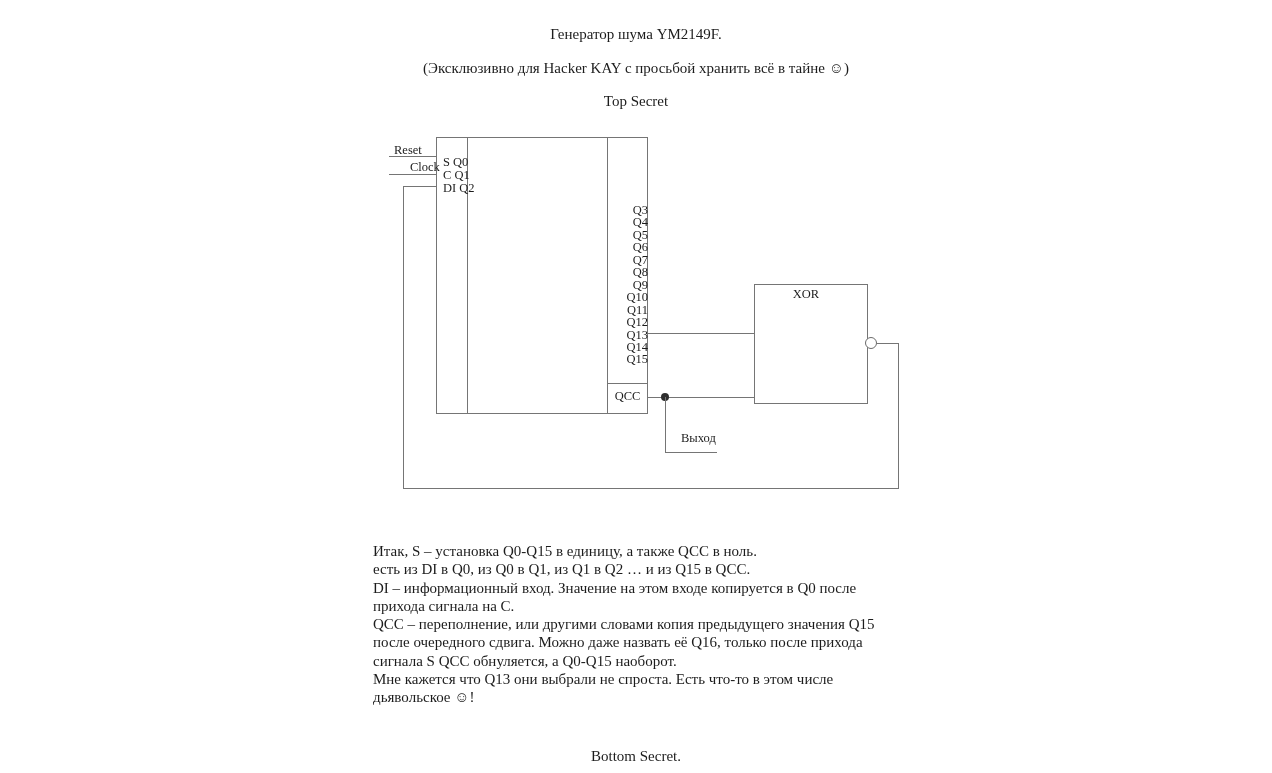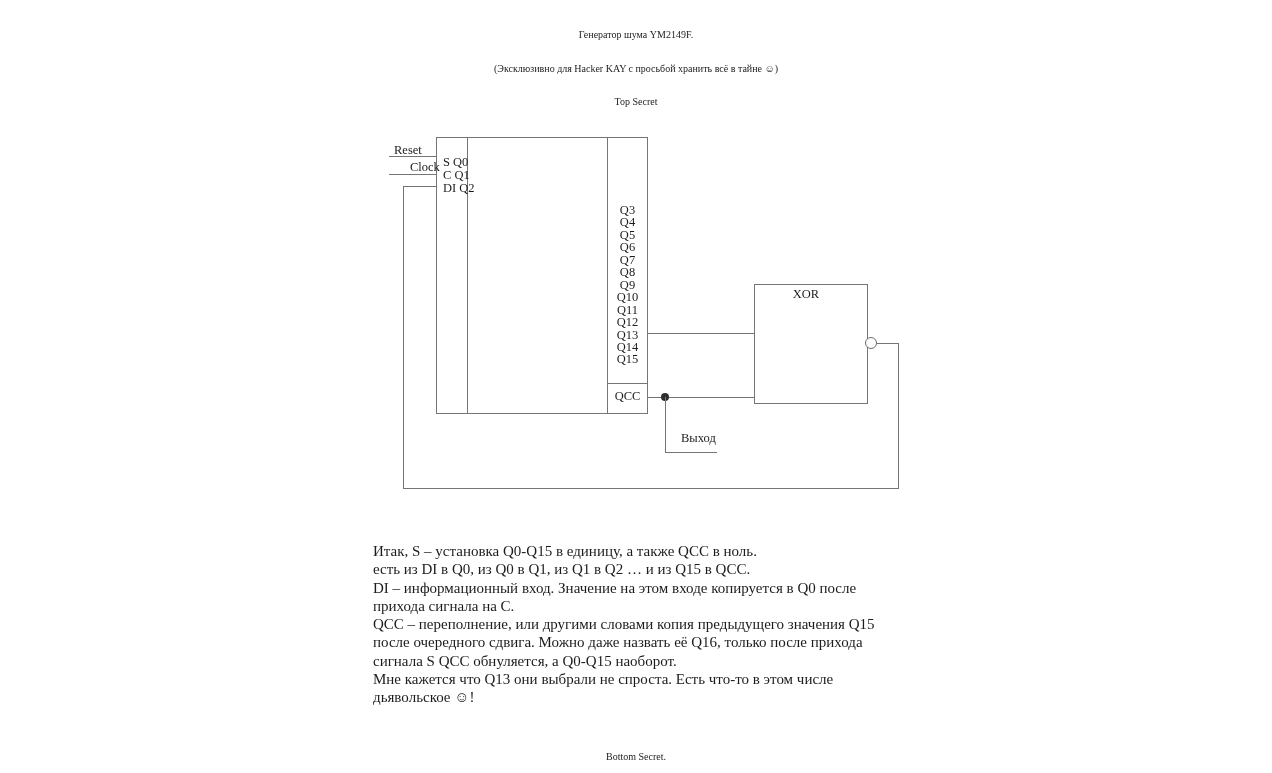--- a/index.html
+++ b/index.html
@@ -3,29 +3,29 @@
 <meta charset="utf-8">
 <style>
   html,body { margin:0; padding:0; background:#ffffff; }
   .page {
     position:relative; width:1272px; height:773px; background:#ffffff;
     font-family:"Liberation Serif","DejaVu Serif",serif; color:#1c1c1c;
     overflow:hidden;
   }
   .center-line {
     position:absolute; left:0; width:100%; text-align:center;
-    font-size:10px; line-height:17px; white-space:pre;
+    font-size:15px; line-height:17px; white-space:pre;
   }
   .hwire { position:absolute; height:1px; background:#757575; }
   .vwire { position:absolute; width:1px;  background:#757575; }
   .obox  { position:absolute; border:1px solid #757575; box-sizing:border-box; background:transparent; }
   .lbl   { position:absolute; font-size:12.5px; line-height:13px; white-space:nowrap; }
   .qcol  { position:absolute; left:607px; top:204px; width:41px; text-align:center;
            font-size:12.5px; line-height:12.45px; }
-  .qcol span { display:block; }
+  .qcol span { display:block;text-align:right; }
   .qcc-lbl { position:absolute; left:607px; top:390px; width:41px; text-align:center;
              font-size:12.5px; line-height:13px; }
   .xor-lbl { position:absolute; left:754px; top:288px; width:104px; text-align:center;
              font-size:12.5px; line-height:13px; }
   .bubble { position:absolute; left:865px; top:337px; width:12px; height:12px;
             border:1px solid #6b6b6b; border-radius:50%; background:#ffffff; box-sizing:border-box; }
   .dot    { position:absolute; left:661px; top:393px; width:8px; height:8px;
             border-radius:50%; background:#2e2e2e; }
   .body-text { position:absolute; left:373px; top:542px; width:560px;
                font-size:15px; line-height:18.3px; }

